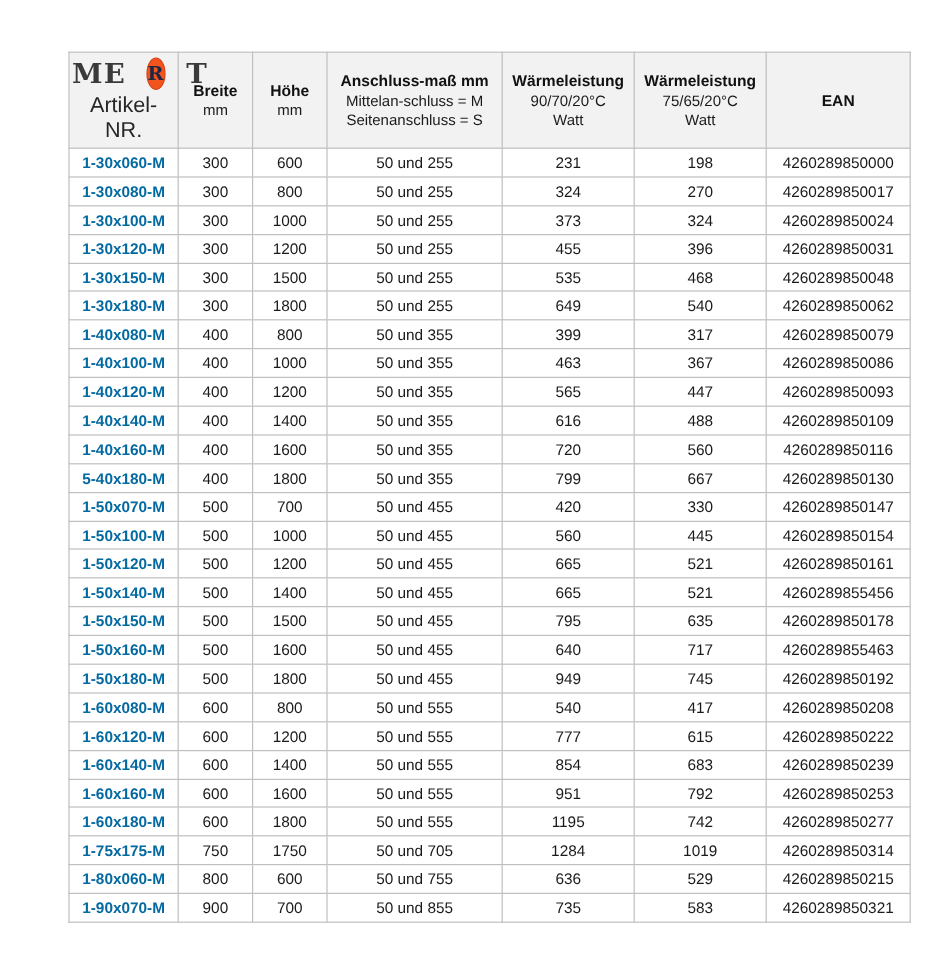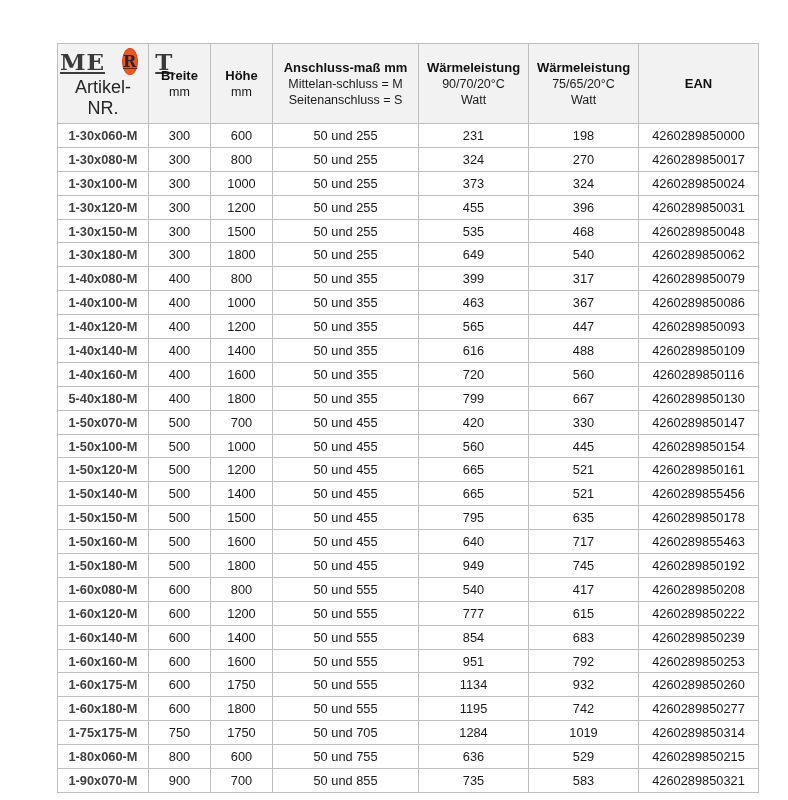--- a/index.html
+++ b/index.html
@@ -30,21 +30,21 @@
     padding: 4px 2px;
     font-weight: normal;
   }
   table.spec tbody td {
     height: 23.9px;
     font-size: 12.8px;
     color: #1a1a1a;
     background: #ffffff;
     padding: 0 2px;
   }
-  table.spec tbody td.bold { font-weight: bold; color: #404040; }
+  table.spec tbody td.bold { font-weight: bold; color: #0369a1; }
 
   .col-artikel  { width: 91px; }
   .col-breite   { width: 62px; }
   .col-hoehe    { width: 62px; }
   .col-anschluss{ width: 146px; }
   .col-w90      { width: 110px; }
   .col-w75      { width: 110px; }
   .col-ean      { width: 120px; }
 
   .hdr-title { font-weight: bold; font-size: 13px; line-height: 16px; color: #111; }
@@ -55,21 +55,20 @@
     display: flex;
     align-items: center;
     justify-content: flex-start;
     gap: 16px;
     font-family: "DejaVu Serif", serif;
     font-weight: bold;
     font-size: 23px;
     color: #3a3a3a;
     letter-spacing: 1px;
     margin-bottom: 2px;
-    text-decoration: underline;
   }
   .logo .logo-letters { line-height: 26px; }
   .logo .logo-circle {
     display: inline-flex;
     align-items: center;
     justify-content: center;
     width: 27px; height: 27px;
     border-radius: 50%;
     background: #f1541d;
     border: 1px solid #d8431a;
@@ -344,29 +343,20 @@
         <tr>
           <td class="bold">1-60x160-M</td>
           <td>600</td>
           <td>1600</td>
           <td>50 und 555</td>
           <td>951</td>
           <td>792</td>
           <td>4260289850253</td>
         </tr>
         <tr>
-          <td class="bold">1-60x175-M</td>
-          <td>600</td>
-          <td>1750</td>
-          <td>50 und 555</td>
-          <td>1134</td>
-          <td>932</td>
-          <td>4260289850260</td>
-        </tr>
-        <tr>
           <td class="bold">1-60x180-M</td>
           <td>600</td>
           <td>1800</td>
           <td>50 und 555</td>
           <td>1195</td>
           <td>742</td>
           <td>4260289850277</td>
         </tr>
         <tr>
           <td class="bold">1-75x175-M</td>

